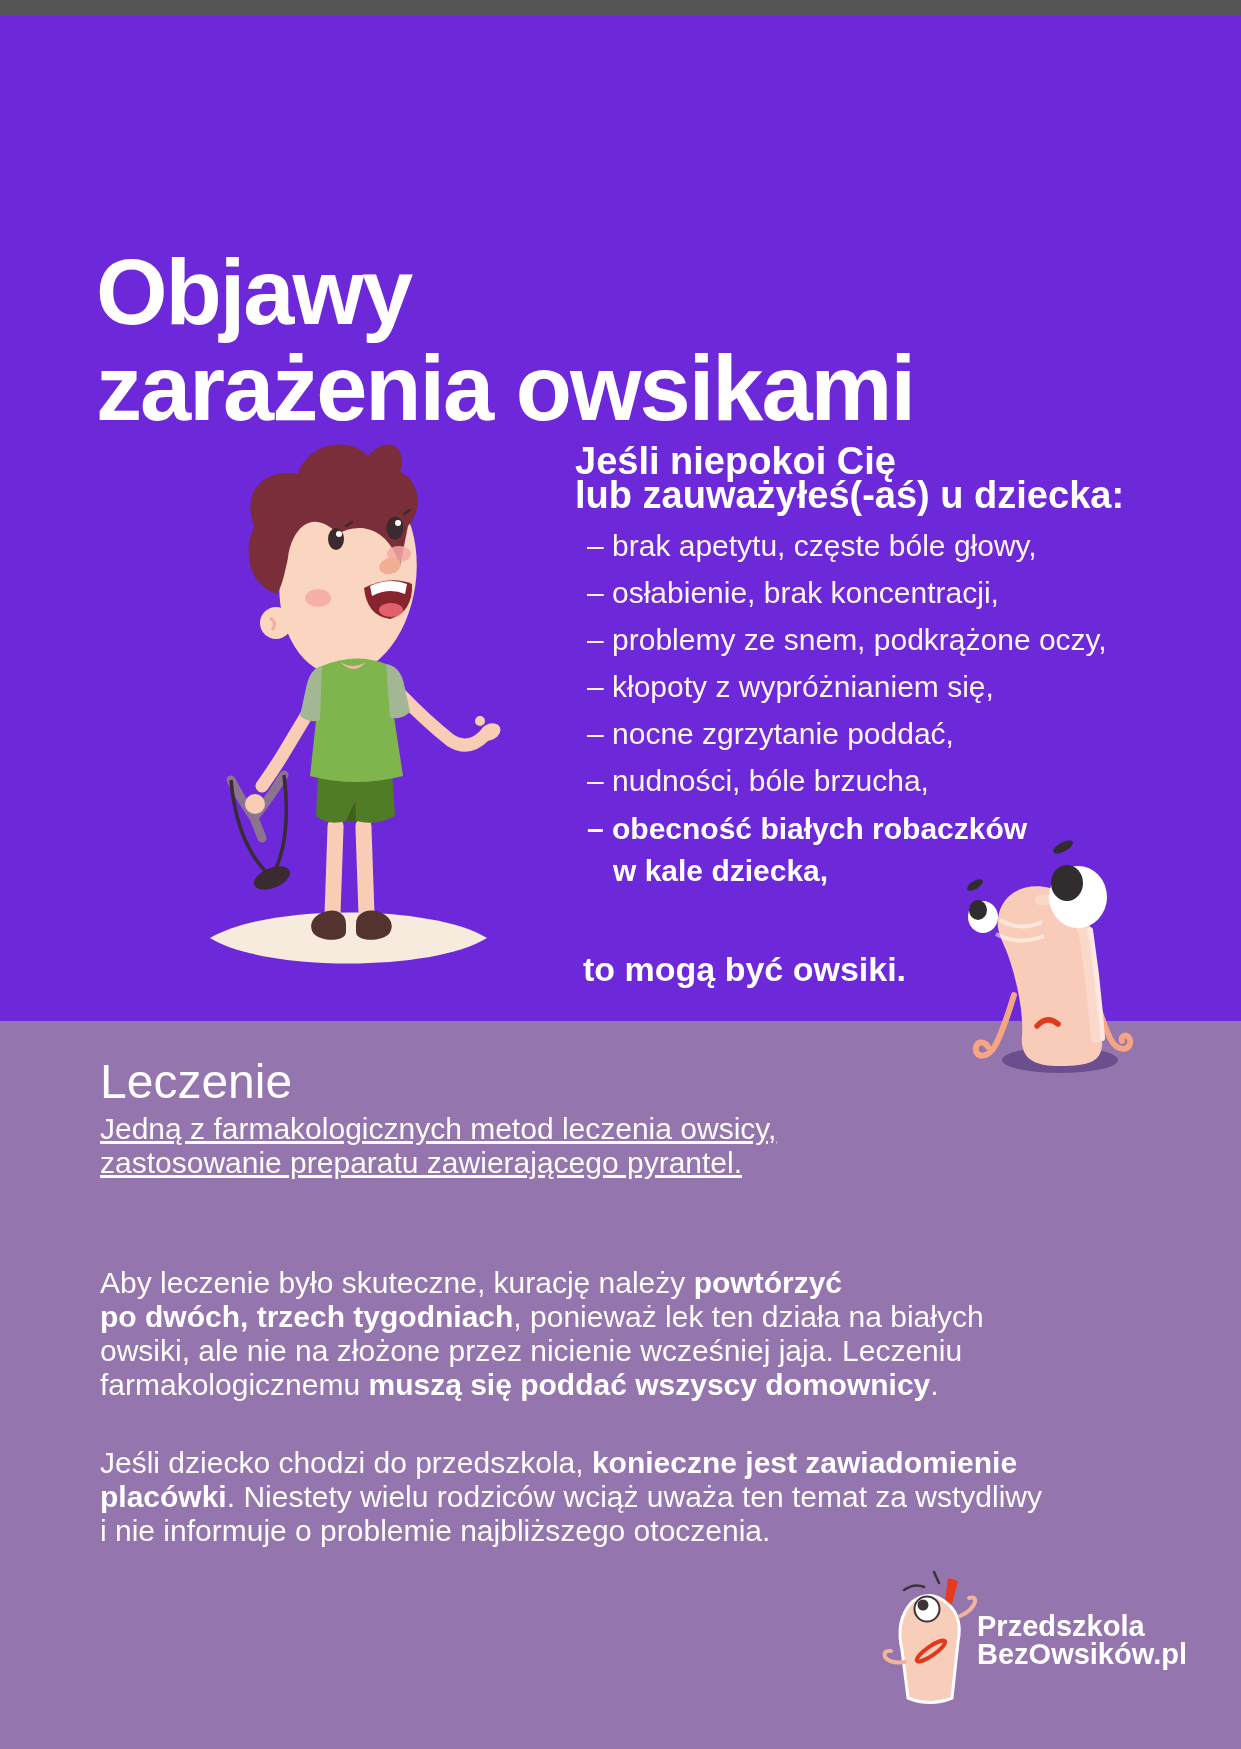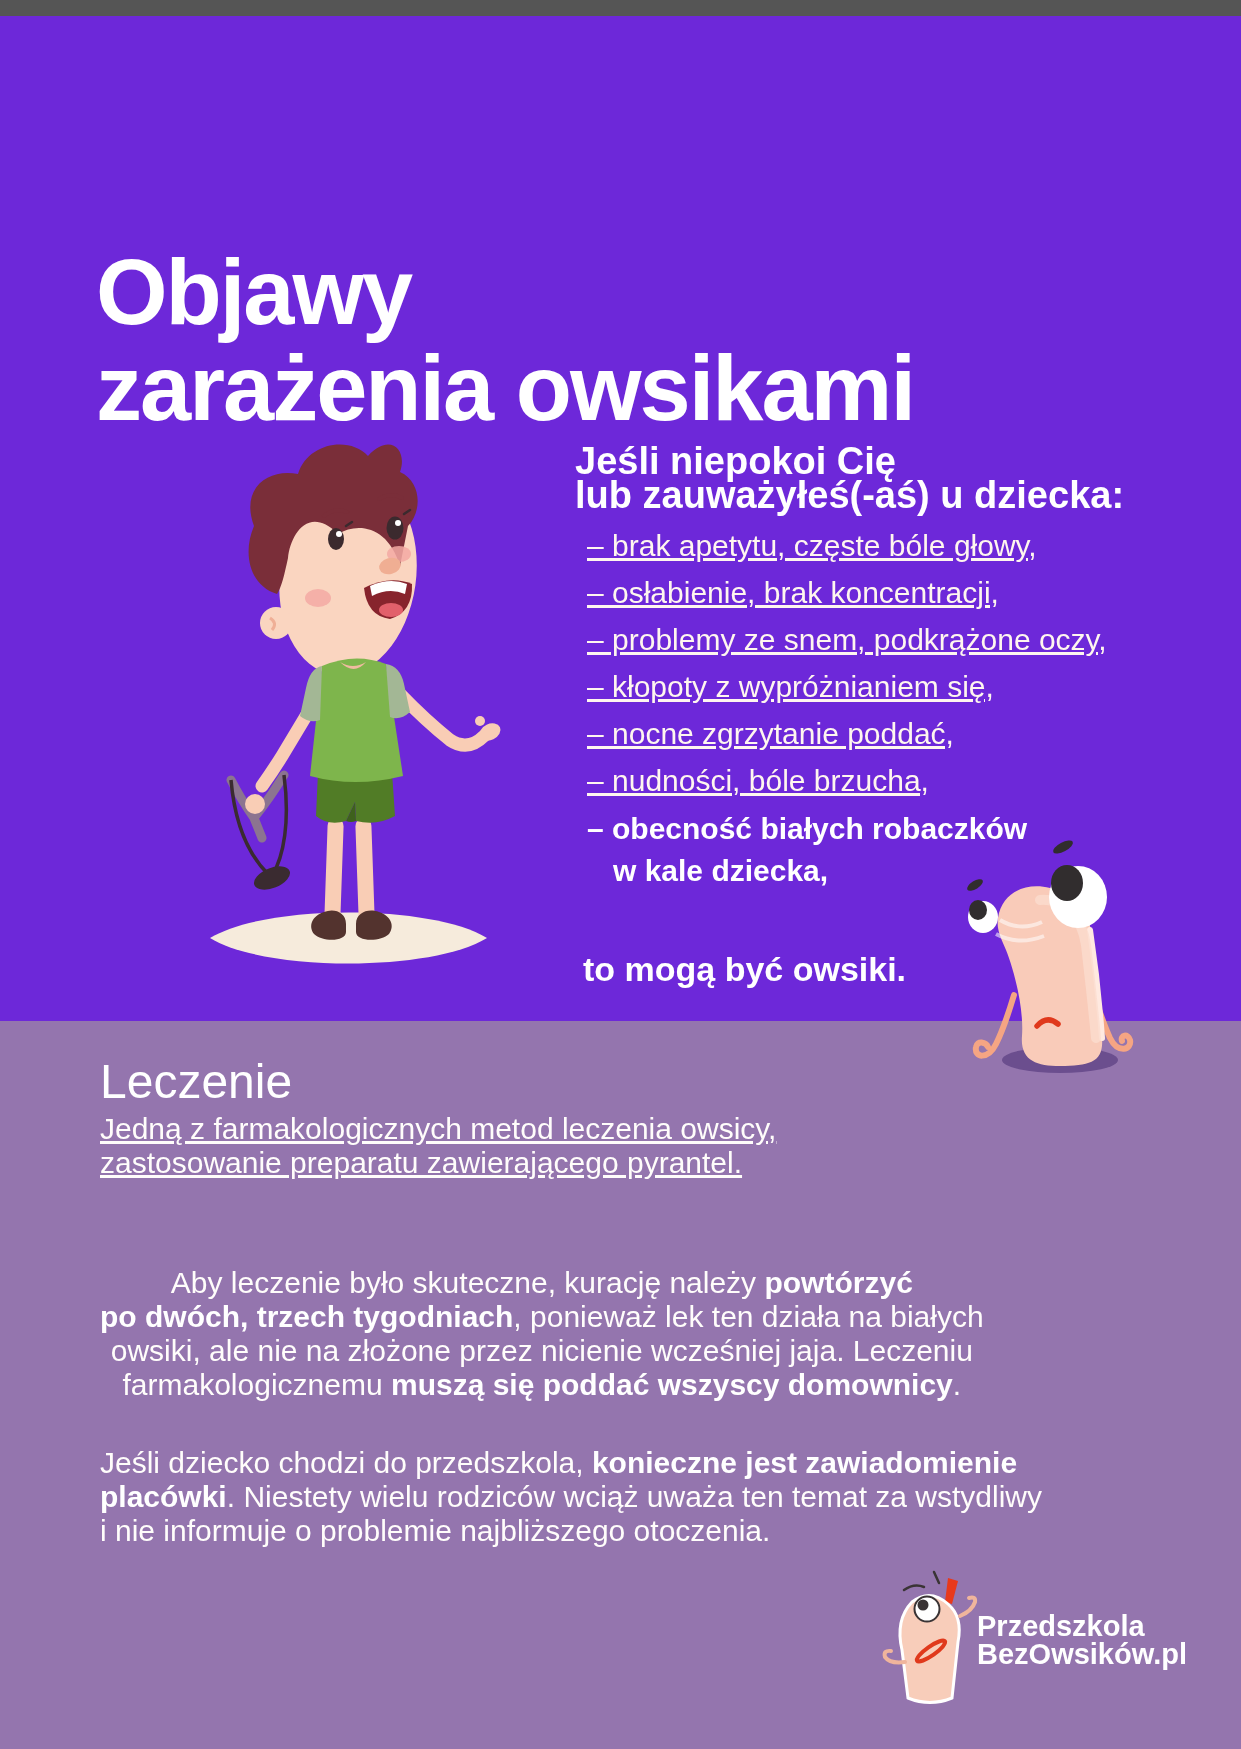--- a/index.html
+++ b/index.html
@@ -10,34 +10,34 @@
   }
   .hero { position:absolute; left:0; top:0; width:1241px; height:1021px; background:#6d28d9;margin-top:16px; }
   .treatment { position:absolute; left:0; top:1021px; width:1241px; height:728px; background:#9475AE; }
 
   .title { position:absolute; left:96px; top:166px; font-size:92px; line-height:96px;
            font-weight:bold; letter-spacing:-2px; color:#FFFFFF; white-space:nowrap; }
 
   .sym-head { position:absolute; left:575px; top:428px; font-size:38px; line-height:34px;
               font-weight:bold; white-space:nowrap; }
   .sym-list { position:absolute; left:587px; top:506px; font-size:30px; line-height:47px;
-              white-space:nowrap; color:#FFF6EF;text-decoration:underline; }
+              white-space:nowrap; color:#FFF6EF; }
   .sym-bold { position:absolute; left:587px; top:792px; font-size:30px; line-height:42px;
               font-weight:bold; white-space:nowrap; color:#FFFFFF; }
   .sym-bold .indent { padding-left:26px; }
   .conclusion { position:absolute; left:583px; top:934px; font-size:34px; font-weight:bold;
                 white-space:nowrap; }
 
   .t-heading { position:absolute; left:100px; top:1054px; font-size:48px; font-weight:normal;
                white-space:nowrap; }
   .para { position:absolute; left:100px; font-size:30px; line-height:34px; white-space:nowrap;
           color:#FFFDFB; }
   .para .b { font-weight:bold; color:#FFFFFF; }
   .p1 { top:1112px;text-decoration:underline; }
-  .p2 { top:1266px;text-align:center; }
+  .p2 { top:1266px; }
   .p3 { top:1446px; }
 
   .logo-text { position:absolute; left:977px; top:1612px; font-size:29px; line-height:28px;
                font-weight:bold; white-space:nowrap; }
 
   .illu { position:absolute; }
   .boy-illu   { left:150px; top:410px;  width:370px; height:560px; }
   .worm-illu  { left:940px; top:770px;  width:301px; height:310px; z-index:5; }
   .logo-illu  { left:860px; top:1560px; width:130px; height:150px; }
 </style>

